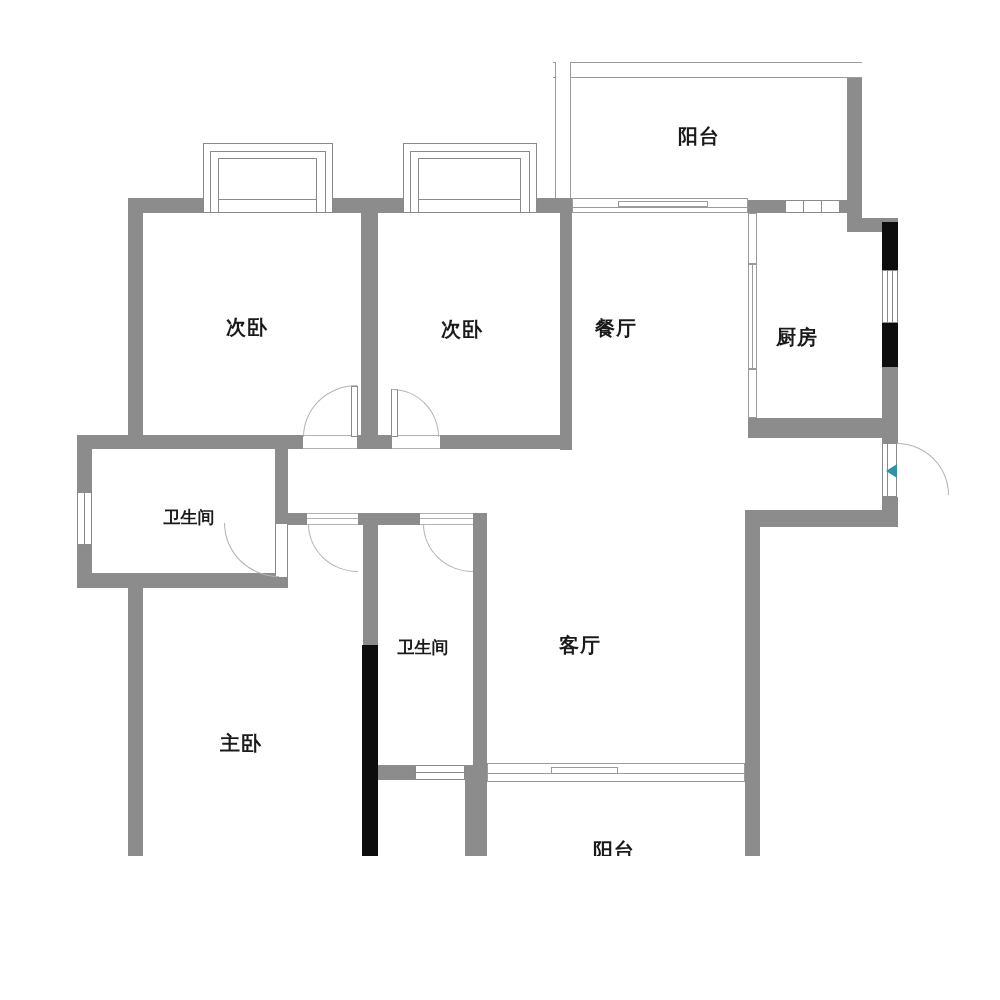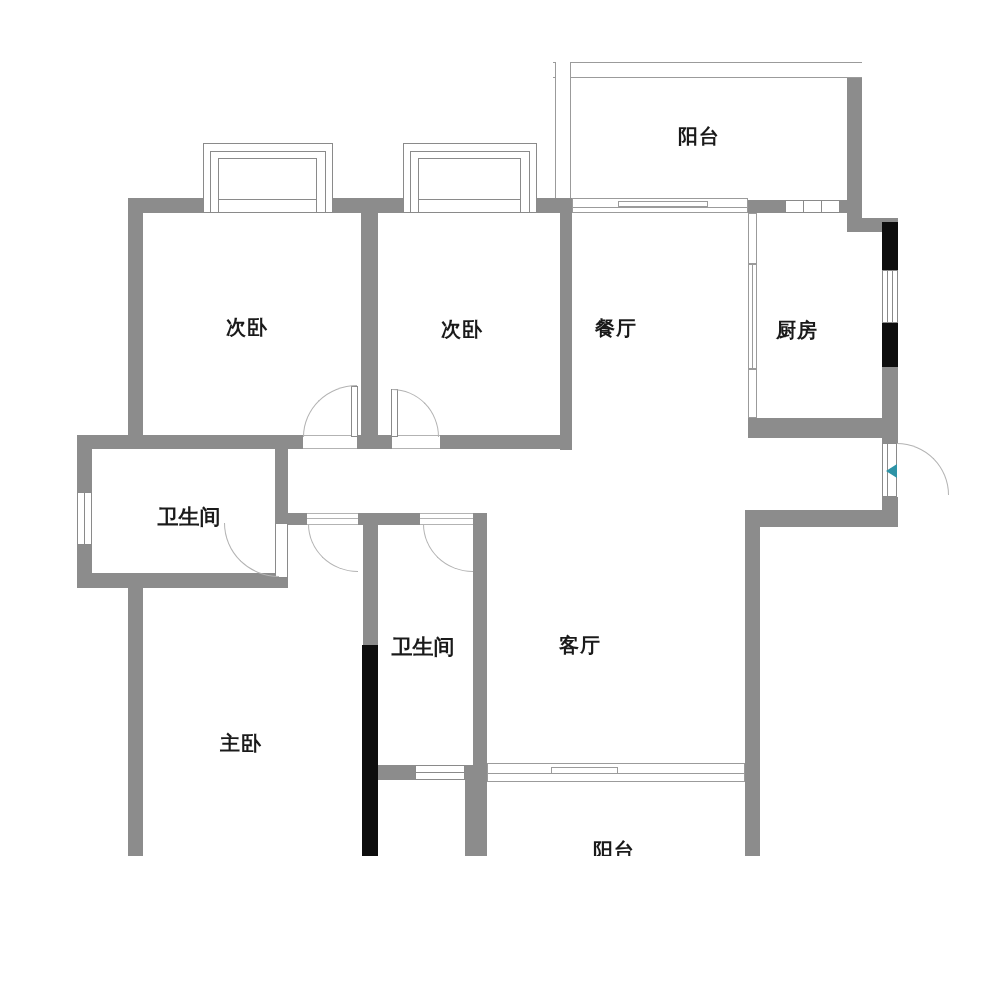--- a/index.html
+++ b/index.html
@@ -9,21 +9,21 @@
   .bwall{position:absolute;background:#0d0d0d;}
   .win{position:absolute;background:#ffffff;border:1px solid #8a8a8a;box-sizing:border-box;}
   .thin{position:absolute;background:#ffffff;border:1px solid #9b9b9b;box-sizing:border-box;}
   .openh{position:absolute;background:#ffffff;border-top:1px solid #b3b3b3;border-bottom:1px solid #b3b3b3;box-sizing:border-box;}
   .arc{position:absolute;box-sizing:border-box;}
   .arc.tl{border-top:1px solid #b3b3b3;border-left:1px solid #b3b3b3;border-top-left-radius:100%;}
   .arc.tr{border-top:1px solid #b3b3b3;border-right:1px solid #b3b3b3;border-top-right-radius:100%;}
   .arc.bl{border-bottom:1px solid #b3b3b3;border-left:1px solid #b3b3b3;border-bottom-left-radius:100%;}
   .lbl{position:absolute;transform:translate(-50%,-50%);font-weight:bold;color:#1a1a1a;
        font-size:20px;letter-spacing:1px;white-space:nowrap;}
-  .lbl.sm{font-size:21px;letter-spacing:0;}
+  .lbl.sm{font-size:17px;letter-spacing:0;}
   .vline{position:absolute;background:#8a8a8a;width:1px;top:0;bottom:0;}
   .hline{position:absolute;background:#8a8a8a;height:1px;left:0;right:0;}
   .railh{position:absolute;background:#fff;border-top:1px solid #9b9b9b;border-bottom:1px solid #9b9b9b;box-sizing:border-box;}
   .railv{position:absolute;background:#fff;border-left:1px solid #9b9b9b;border-right:1px solid #9b9b9b;box-sizing:border-box;}
   .tri{position:absolute;width:0;height:0;border-top:7px solid transparent;border-bottom:7px solid transparent;border-right:11px solid #2e93a6;}
 </style>
 </head>
 <body>
 
 <div id="plan">
@@ -146,20 +146,20 @@
   <div class="win" style="left:882px;top:443px;width:15px;height:54px;">
     <div class="vline" style="left:4px;"></div>
   </div>
   <div class="arc tr" style="left:897px;top:443px;width:52px;height:52px;"></div>
   <div class="tri" style="left:886px;top:464px;"></div>
 
   <div class="lbl" style="left:699px;top:136px;">阳台</div>
   <div class="lbl" style="left:247px;top:327px;">次卧</div>
   <div class="lbl" style="left:462px;top:329px;">次卧</div>
   <div class="lbl" style="left:616px;top:328px;">餐厅</div>
-  <div class="lbl" style="left:797px;top:330px;">厨房</div>
+  <div class="lbl" style="left:797px;top:337px;">厨房</div>
   <div class="lbl sm" style="left:189px;top:517px;">卫生间</div>
   <div class="lbl sm" style="left:423px;top:647px;">卫生间</div>
   <div class="lbl" style="left:241px;top:743px;">主卧</div>
   <div class="lbl" style="left:580px;top:630px;margin-top:15px;">客厅</div>
   <div class="lbl" style="left:614px;top:850px;">阳台</div>
 
 </div>
 
 </body></html>

